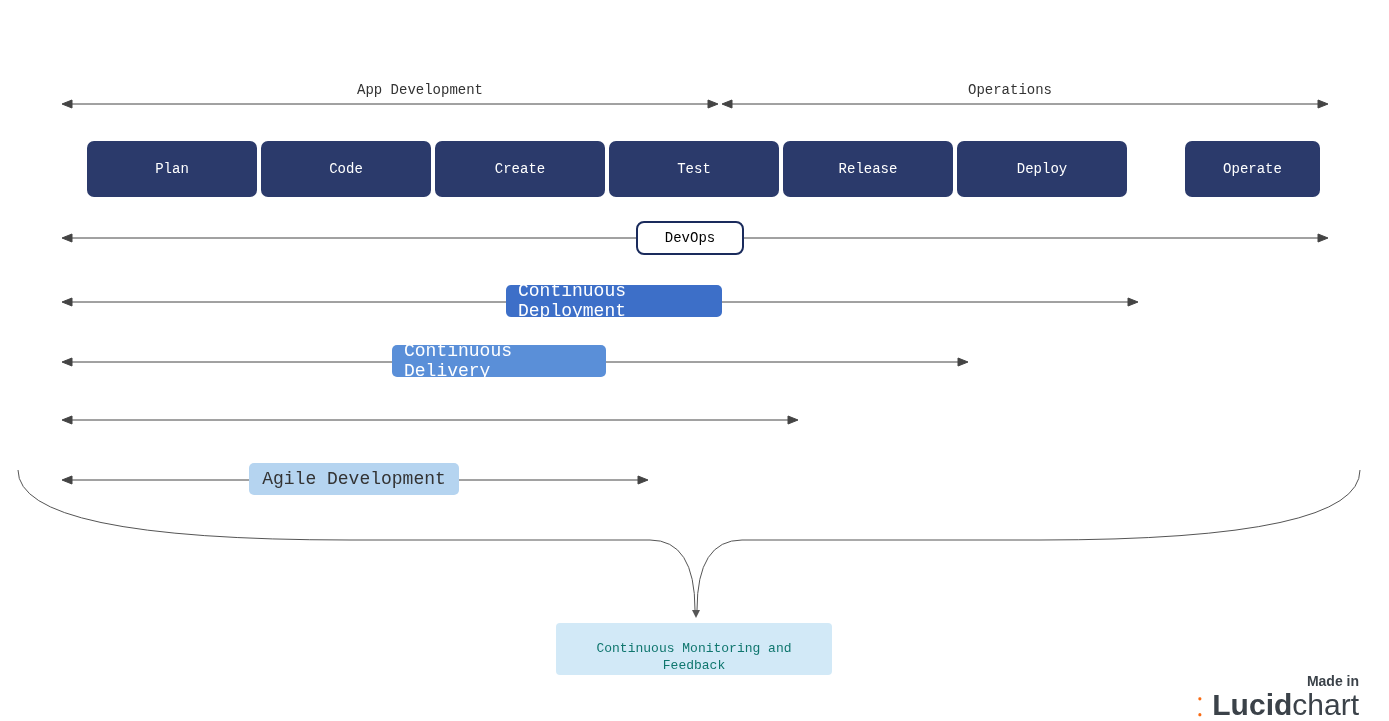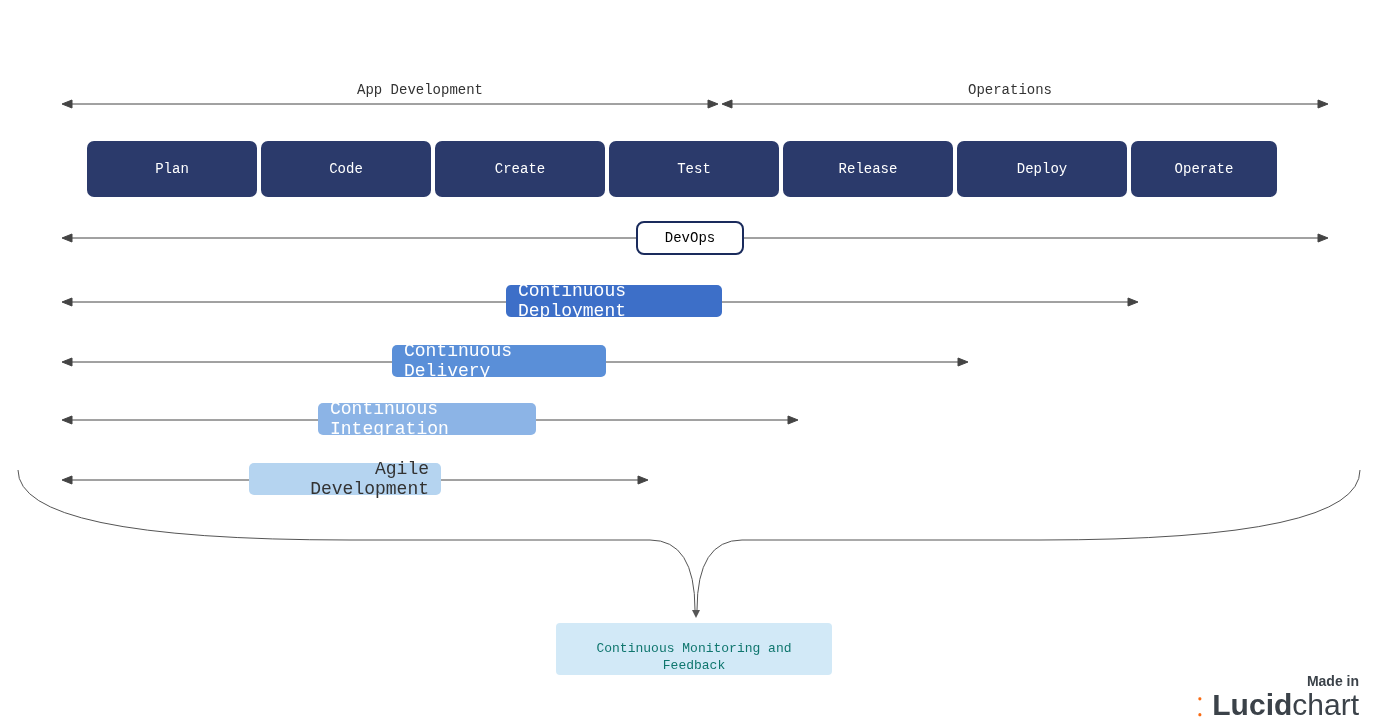--- a/index.html
+++ b/index.html
@@ -107,21 +107,21 @@
     <polygon points="662,6 672,2 672,10"></polygon>
     <polygon points="1268,6 1258,2 1258,10"></polygon>
   </svg>
 
   <div class="phase-box" style="left:87px;  top:121px; width:170px;">Plan</div>
   <div class="phase-box" style="left:261px; top:121px; width:170px;">Code</div>
   <div class="phase-box" style="left:435px; top:121px; width:170px;">Create</div>
   <div class="phase-box" style="left:609px; top:121px; width:170px;">Test</div>
   <div class="phase-box" style="left:783px; top:121px; width:170px;">Release</div>
   <div class="phase-box" style="left:957px; top:121px; width:170px;">Deploy</div>
-  <div class="phase-box" style="left:1131px;top:121px; width:146px;">Operate</div>
+  <div class="phase-box" style="left:1185px;top:121px; width:135px;">Operate</div>
 
   <svg class="header-arrow" style="left:60px; top:212px;" width="1280" height="20">
     <line x1="10" y1="6" x2="1260" y2="6"></line>
     <polygon points="2,6 12,2 12,10"></polygon>
     <polygon points="1268,6 1258,2 1258,10"></polygon>
   </svg>
   <div class="span-label devops" style="left:636px; top:201px; width:108px;">DevOps</div>
 
   <svg class="header-arrow" style="left:60px; top:276px;" width="1090" height="20">
     <line x1="10" y1="6" x2="1070" y2="6"></line>
@@ -135,28 +135,27 @@
     <polygon points="2,6 12,2 12,10"></polygon>
     <polygon points="908,6 898,2 898,10"></polygon>
   </svg>
   <div class="span-label cd2" style="left:392px; top:325px; width:214px;">Continuous Delivery</div>
 
   <svg class="header-arrow" style="left:60px; top:394px;" width="750" height="20">
     <line x1="10" y1="6" x2="730" y2="6"></line>
     <polygon points="2,6 12,2 12,10"></polygon>
     <polygon points="738,6 728,2 728,10"></polygon>
   </svg>
-  <div class="span-label ci" style="left:318px; top:383px; width:218px;">Continuous Integration</div>
 
   <svg class="header-arrow" style="left:60px; top:454px;" width="600" height="20">
     <line x1="10" y1="6" x2="580" y2="6"></line>
     <polygon points="2,6 12,2 12,10"></polygon>
     <polygon points="588,6 578,2 578,10"></polygon>
   </svg>
-  <div class="span-label agile" style="left:249px; top:443px; width:192px;text-align:right;">Agile Development</div>
+  <div class="span-label agile" style="left:249px; top:443px; width:210px;text-align:right;">Agile Development</div>
 
   <svg style="position:absolute; left:10px; top:420px;" width="1370" height="200">
     <path d="M 8 30
              Q 8 100 340 100
              L 640 100
              Q 685 100 685 170
              " fill="none" stroke="#555" stroke-width="1"></path>
     <path d="M 1350 30
              Q 1350 100 1030 100
              L 732 100

